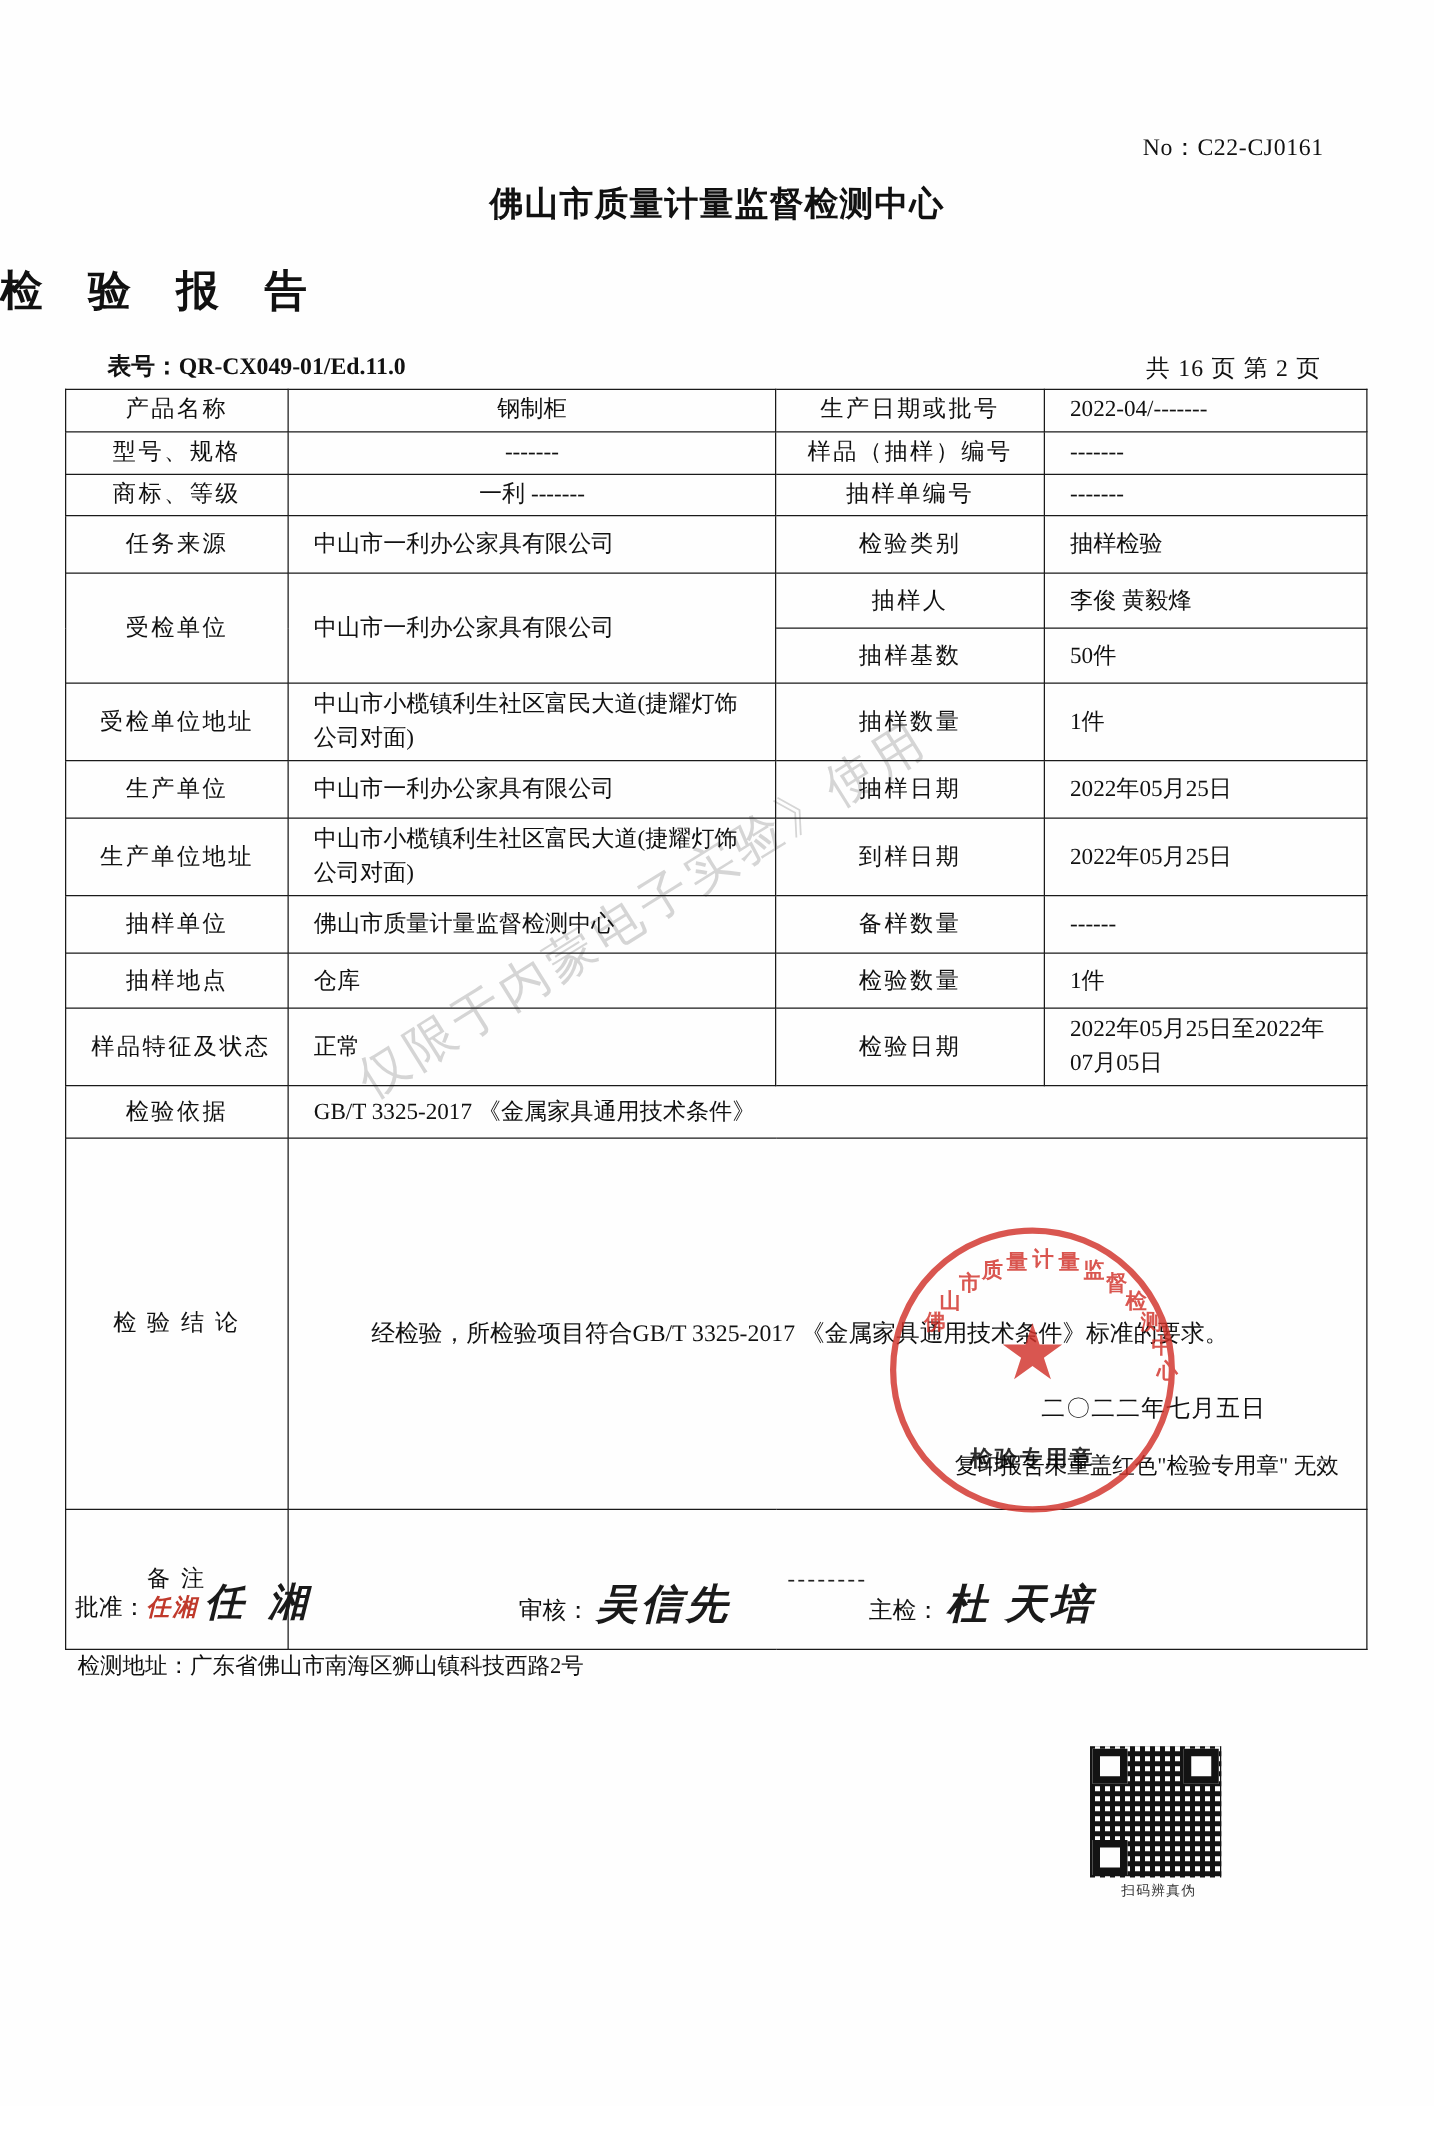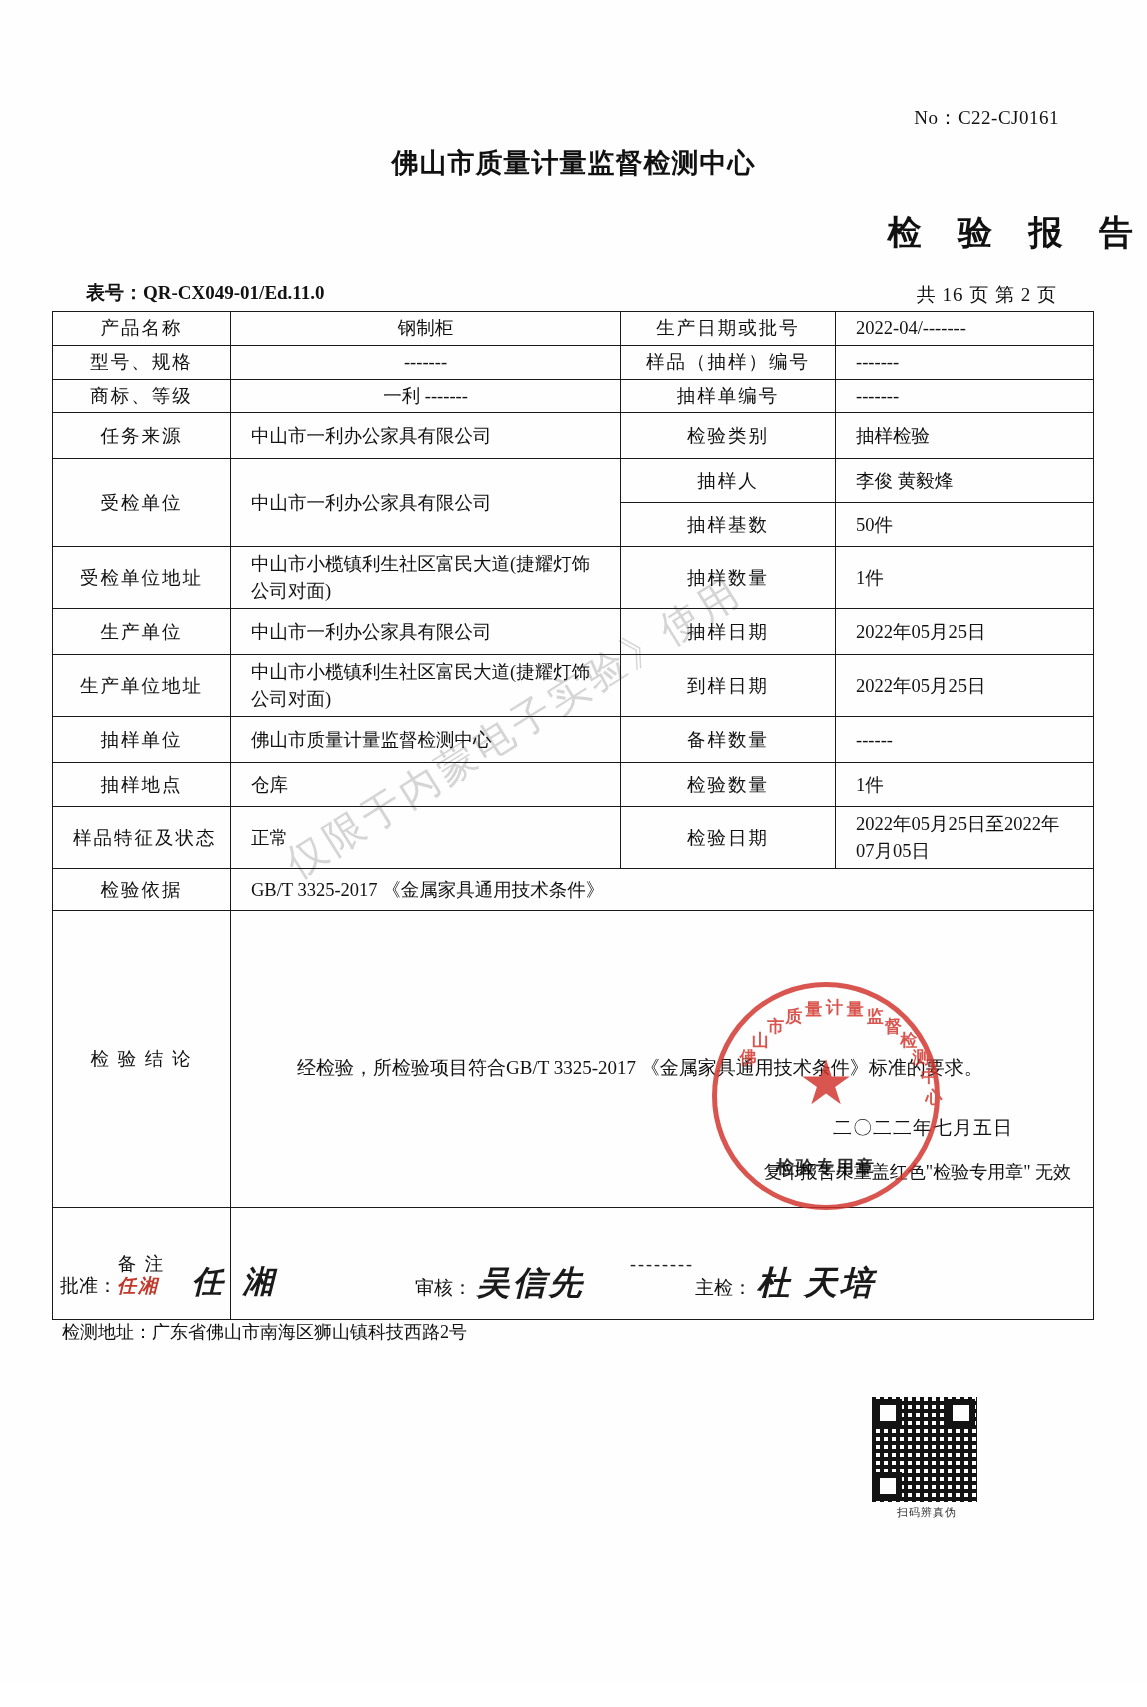--- a/index.html
+++ b/index.html
@@ -36,25 +36,24 @@
     top: 145px;
     text-align: center;
     font-size: 27px;
     font-weight: bold;
     letter-spacing: 1px;
   }
   .report-title {
     position: absolute;
     left: 0; right: 0;
     top: 210px;
-    text-align: right;
+    text-align: left;
     font-size: 34px;
     font-weight: bold;
     letter-spacing: 14px;
-    padding-left: 14px;
   }
   .form-no {
     position: absolute;
     left: 86px;
     top: 280px;
     font-size: 19px;
     font-weight: bold;
   }
   .page-count {
     position: absolute;
@@ -158,21 +157,20 @@
     font-style: italic;
     font-weight: bold;
     font-size: 19px;
     letter-spacing: 2px;
   }
   .hand-big {
     font-size: 31px;
     letter-spacing: 6px;
     font-style: italic;
     font-weight: bold;
-    margin-left: 28px;
   }
 
   .addr-line {
     position: absolute;
     left: 62px;
     top: 1320px;
     font-size: 18px;
     text-align: right;
   }
 

